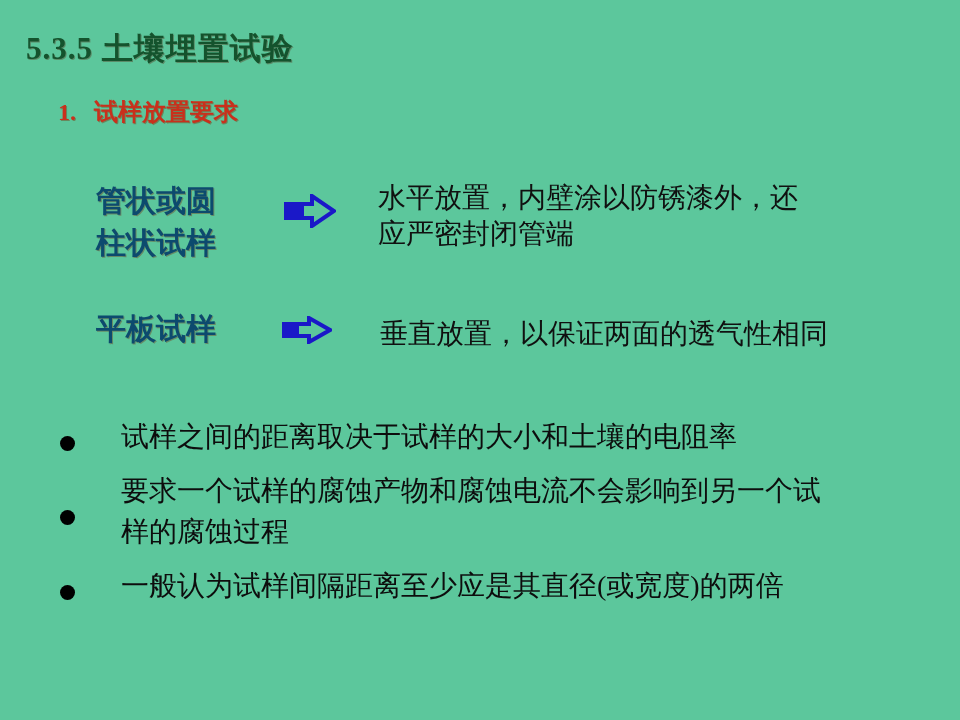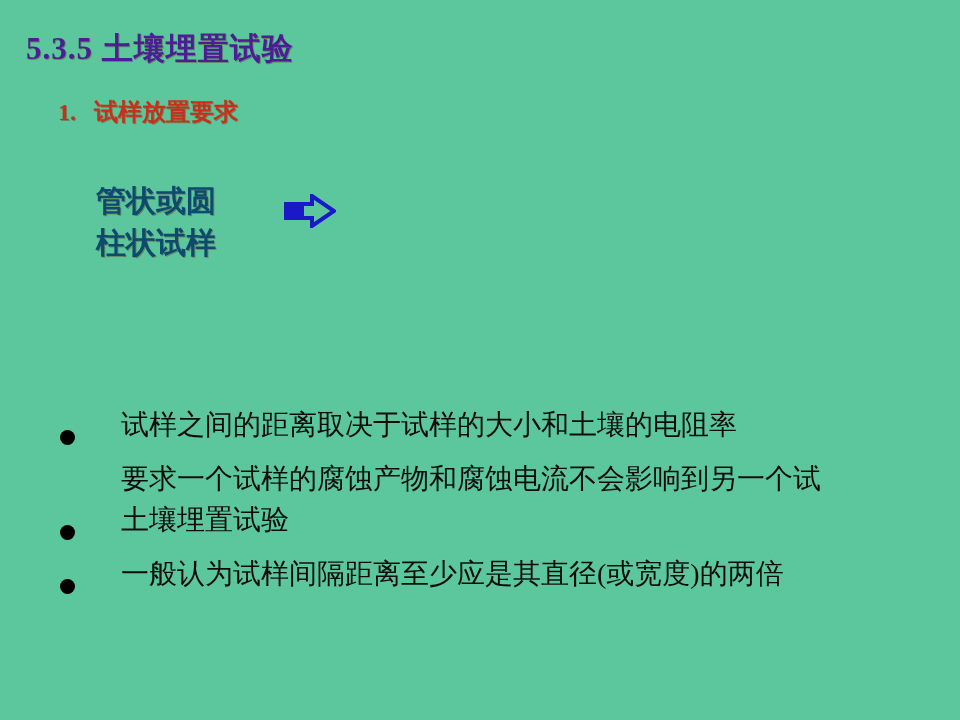--- a/index.html
+++ b/index.html
@@ -22,21 +22,21 @@
     background: #5cc79c;
   }
 
   
   .slide-title {
     position: absolute;
     left: 26px;
     top: 28px;
     font-size: 31px;
     font-weight: 700;
-    color: #4c1d95;
+    color: #14532d;
     letter-spacing: 1px;
     white-space: nowrap;
     text-shadow: 1px 1px 0 rgba(90, 30, 10, 0.35);
   }
 
   
   .section-heading {
     position: absolute;
     left: 58px;
     top: 96px;
@@ -90,22 +90,23 @@
 
   
   .bullet-list {
     position: absolute;
     left: 60px;
     top: 404px;
     width: 860px;
   }
   .bullet-item {
     display: flex;
-    align-items: flex-end;
+    align-items: center;
     margin-bottom: 13px;
+    margin-top: 12px;
   }
   .bullet-dot {
     flex: 0 0 auto;
     width: 15px;
     height: 15px;
     border-radius: 50%;
     background: #000000;
     margin-top: 13px;
     margin-right: 0px;
   }
@@ -132,34 +133,46 @@
 
   <div class="map-row map-row-1">
     <div class="map-label map-label-1">管状或圆
 柱状试样</div>
     <div class="arrow-wrap arrow-wrap-1">
       <svg width="52" height="34" viewBox="0 0 52 34" aria-hidden="true">
         <polygon points="2,10 28,10 28,2 50,17 28,32 28,24 2,24" fill="none" stroke="#1a18c8" stroke-width="4" stroke-linejoin="miter"></polygon>
         <rect x="4" y="12" width="16" height="10" fill="#1a18c8"></rect>
       </svg>
     </div>
+    <div class="map-desc map-desc-1">水平放置，内壁涂以防锈漆外，还
+应严密封闭管端</div>
   </div>
 
+  <div class="map-row map-row-2">
+    <div class="map-label map-label-2">平板试样</div>
+    <div class="arrow-wrap arrow-wrap-2">
+      <svg width="50" height="28" viewBox="0 0 50 28" aria-hidden="true">
+        <polygon points="2,8 27,8 27,2 48,14 27,26 27,20 2,20" fill="none" stroke="#1a18c8" stroke-width="4" stroke-linejoin="miter"></polygon>
+        <rect x="4" y="10" width="13" height="8" fill="#1a18c8"></rect>
+      </svg>
+    </div>
+    <div class="map-desc map-desc-2">垂直放置，以保证两面的透气性相同</div>
+  </div>
 
   <div class="bullet-list">
 
     <div class="bullet-item">
       <span class="bullet-dot"></span>
       <span class="bullet-text">试样之间的距离取决于试样的大小和土壤的电阻率</span>
     </div>
 
     <div class="bullet-item">
       <span class="bullet-dot"></span>
       <span class="bullet-text">要求一个试样的腐蚀产物和腐蚀电流不会影响到另一个试
-土壤埋置试验</span>
+样的腐蚀过程</span>
     </div>
 
     <div class="bullet-item">
       <span class="bullet-dot"></span>
       <span class="bullet-text">一般认为试样间隔距离至少应是其直径(或宽度)的两倍</span>
     </div>
 
 
   </div>
 

